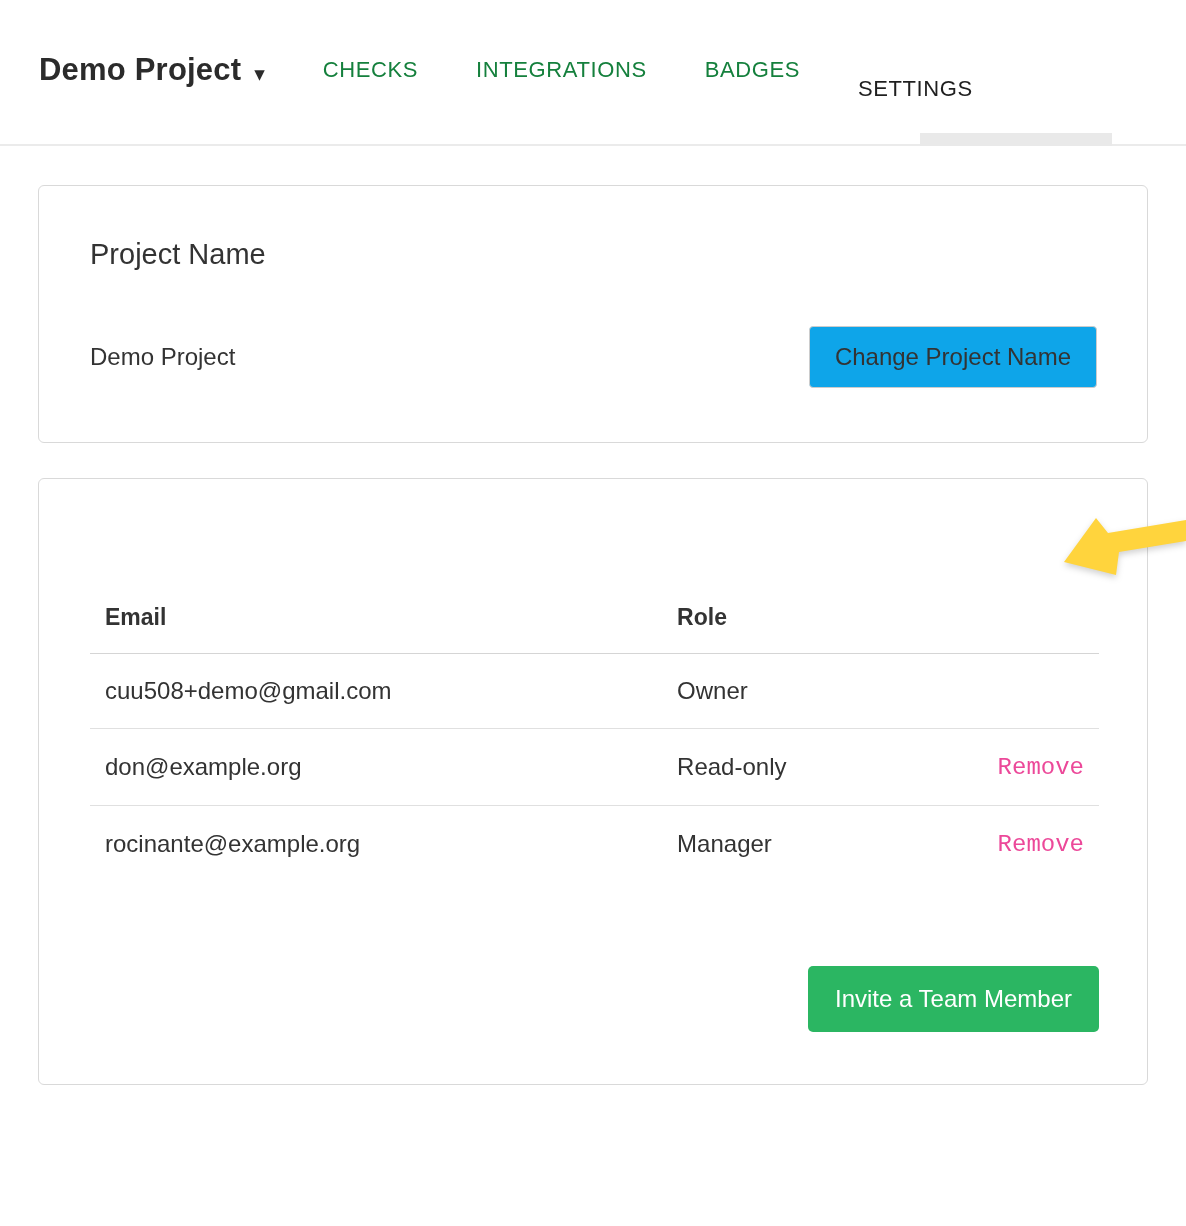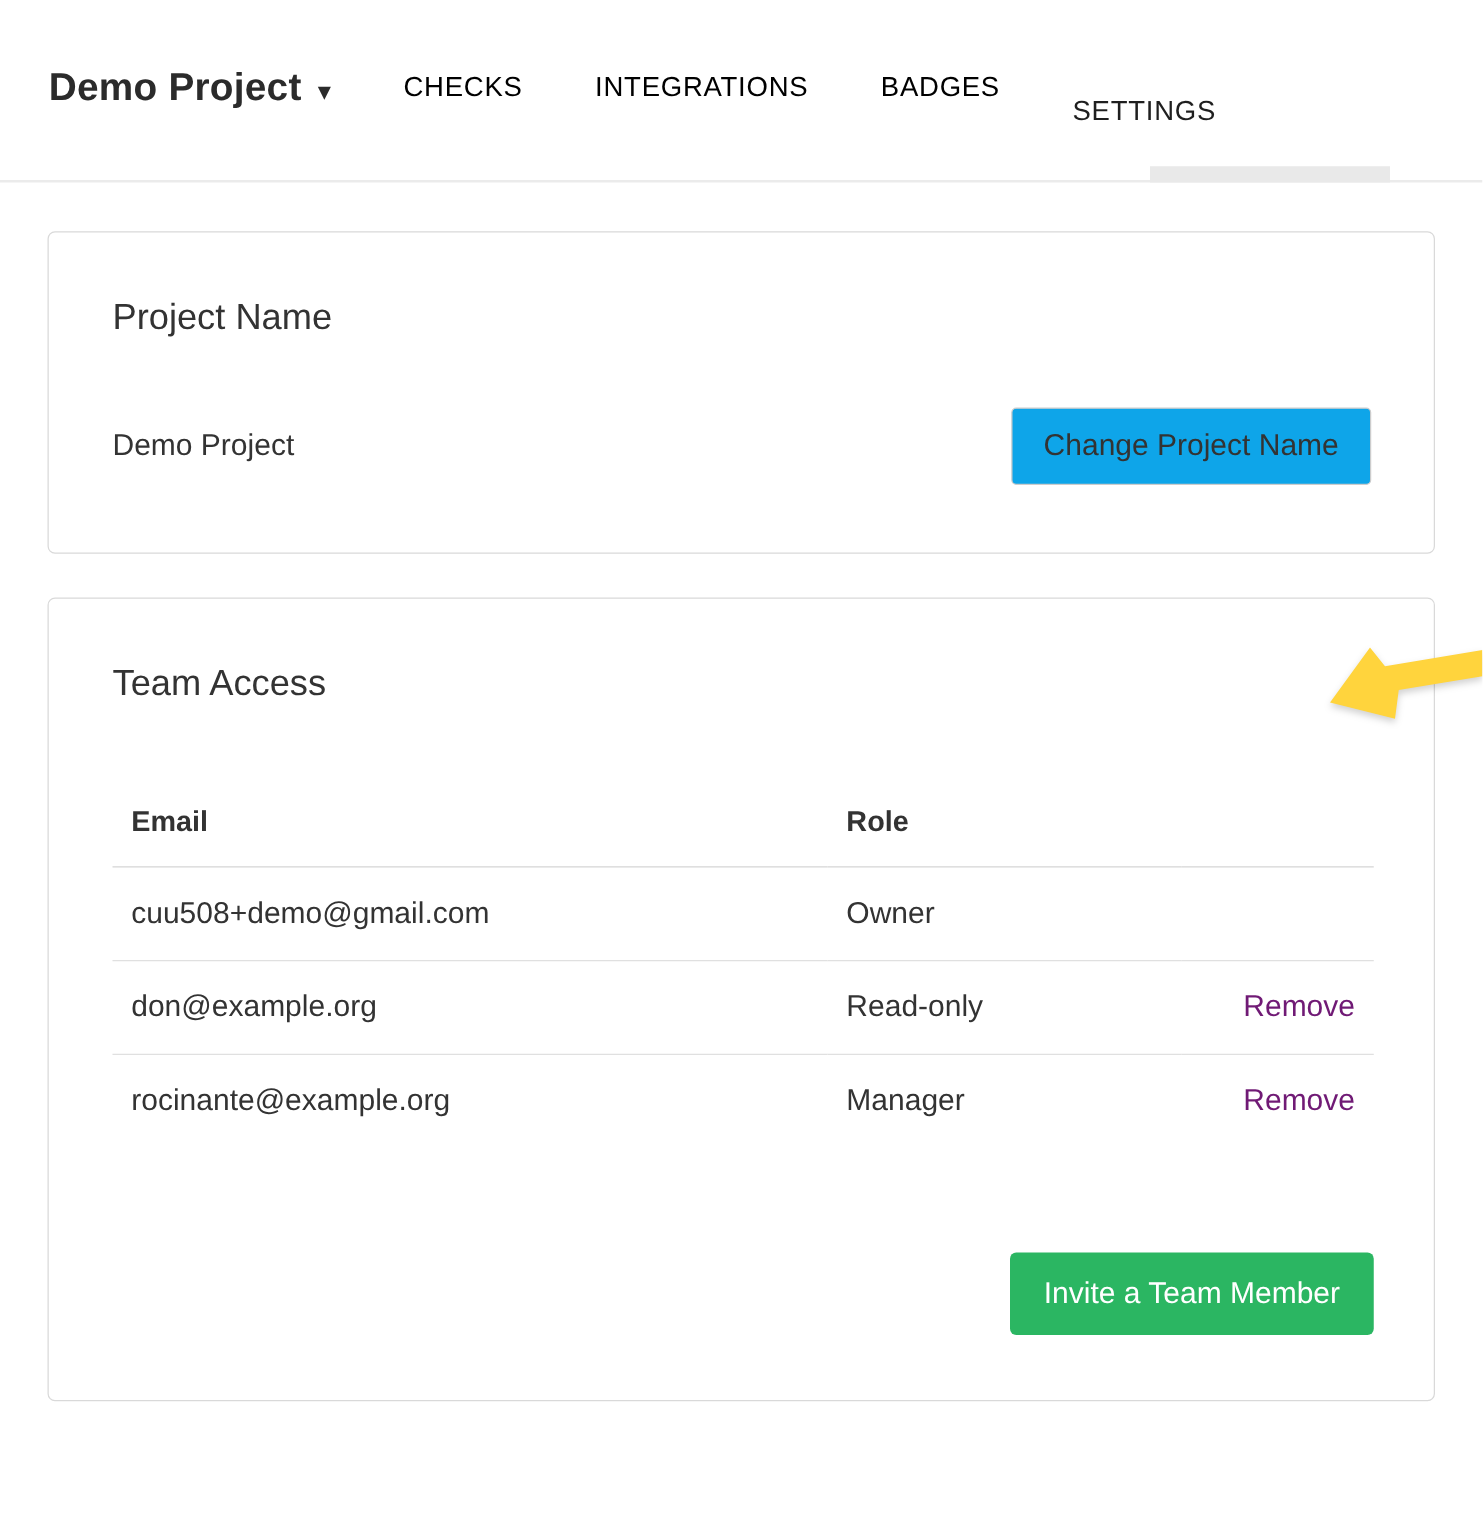--- a/index.html
+++ b/index.html
@@ -12,21 +12,21 @@
   }
   .page { position: relative; width: 1186px; height: 1120px; }
 
   
   .header { position: relative; height: 146px; border-bottom: 2px solid #ebebeb; background:#fff; }
   .header-inner { position: absolute; left: 39px; top: 38px; display: flex; align-items: center; }
   .project-switcher { display: flex; align-items: center; cursor: pointer; }
   .project-title { font-size: 31px; font-weight: bold; color: #2b2b2b; letter-spacing: 0.2px; }
   .caret-glyph { font-size: 21px; color: #2b2b2b; margin-left: 13px; margin-top: 6px; line-height: 1; }
   .nav { display: flex; gap: 58px; margin-left: 58px; align-items: center; }
-  .nav-item { font-size: 22px; color: #000000; letter-spacing: 0.6px; cursor: pointer; text-decoration: none; }
+  .nav-item { font-size: 22px; color: #15803d; letter-spacing: 0.6px; cursor: pointer; text-decoration: none; }
   .nav-item.active { color: #1f1f1f; margin-top: 38px; }
   .tab-indicator { position: absolute; left: 920px; top: 133px; width: 192px; height: 13px; background: #e9e9e9; }
 
   
   .main { padding: 0 38px; }
   .card { border: 1px solid #d9d9d9; border-radius: 6px; background: #fff; }
   .card-title { font-size: 29px; font-weight: 400; color: #333; line-height: 40px; }
 
   .card-project { margin-top: 39px; padding: 48px 50px 54px 51px; }
   .pn-row { display: flex; justify-content: space-between; align-items: center; margin-top: 52px; }
@@ -42,21 +42,21 @@
   .team-table th {
     text-align: left; font-size: 23px; font-weight: bold; color: #333;
     padding: 20px 15px 22px; border-bottom: 1px solid #d5d5d5; line-height: 28px;
   }
   .team-table td {
     font-size: 24px; color: #333;
     padding: 23px 15px; border-bottom: 1px solid #e0e0e0; line-height: 28px;
   }
   .team-table tr:last-child td { border-bottom: none; }
   .team-table th.col-action, .team-table td.col-action { text-align: right; }
-  .remove-link { color: #701a75; text-decoration: none; cursor: pointer; }
+  .remove-link { color: #ec4899; text-decoration: none; cursor: pointer; font-family: Liberation Mono, monospace; }
 
   .invite-row { display: flex; justify-content: flex-end; margin-top: 84px; }
   .btn-success {
     font-family: inherit; font-size: 24px; color: #ffffff;
     background: #2bb662; border: none; border-radius: 5px;
     padding: 19px 27px; cursor: pointer; line-height: 28px;
   }
 
   
   .arrow-annotation {
@@ -90,21 +90,20 @@
 
     <section class="card card-project">
       <h2 class="card-title">Project Name</h2>
       <div class="pn-row">
         <span class="pn-value">Demo Project</span>
         <button class="btn-default">Change Project Name</button>
       </div>
     </section>
 
     <section class="card card-team">
-      <h2 class="card-title">Team Access</h2>
 
       <table class="team-table">
         <colgroup>
           <col style="width: 56.7%">
           <col style="width: 28.0%">
           <col style="width: 15.3%">
         </colgroup>
         <thead>
           <tr>
             <th>Email</th>

